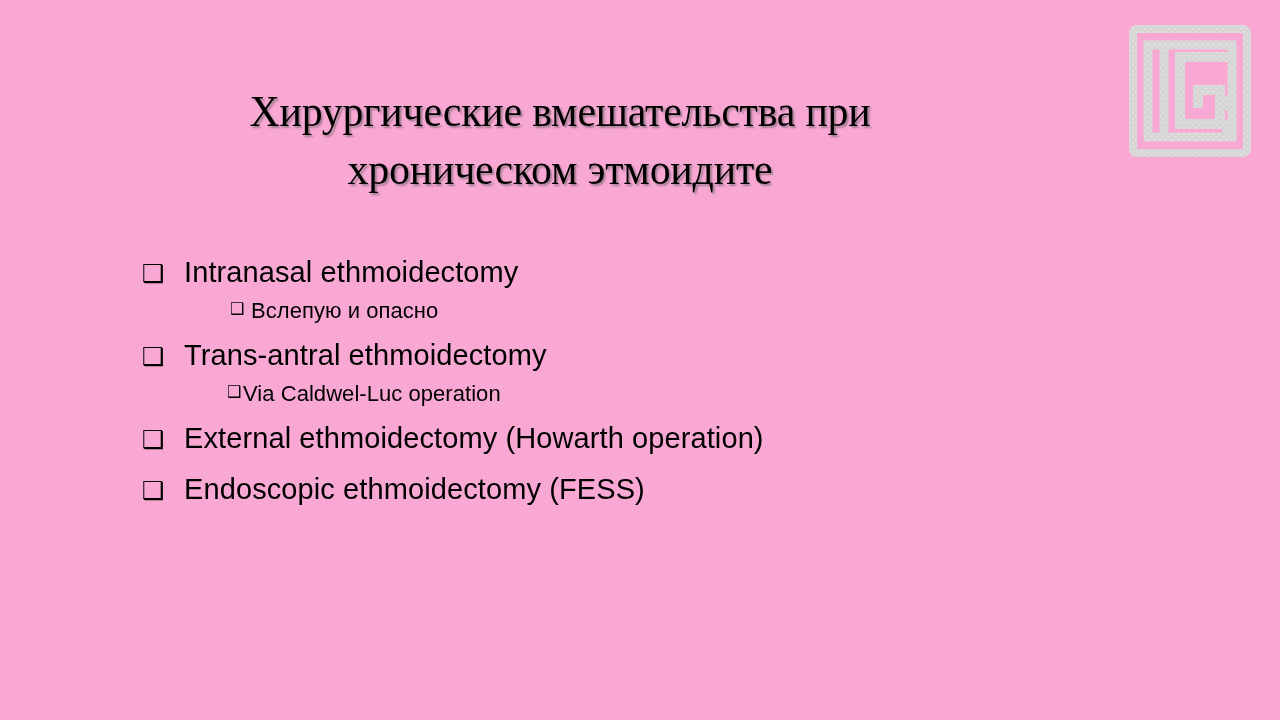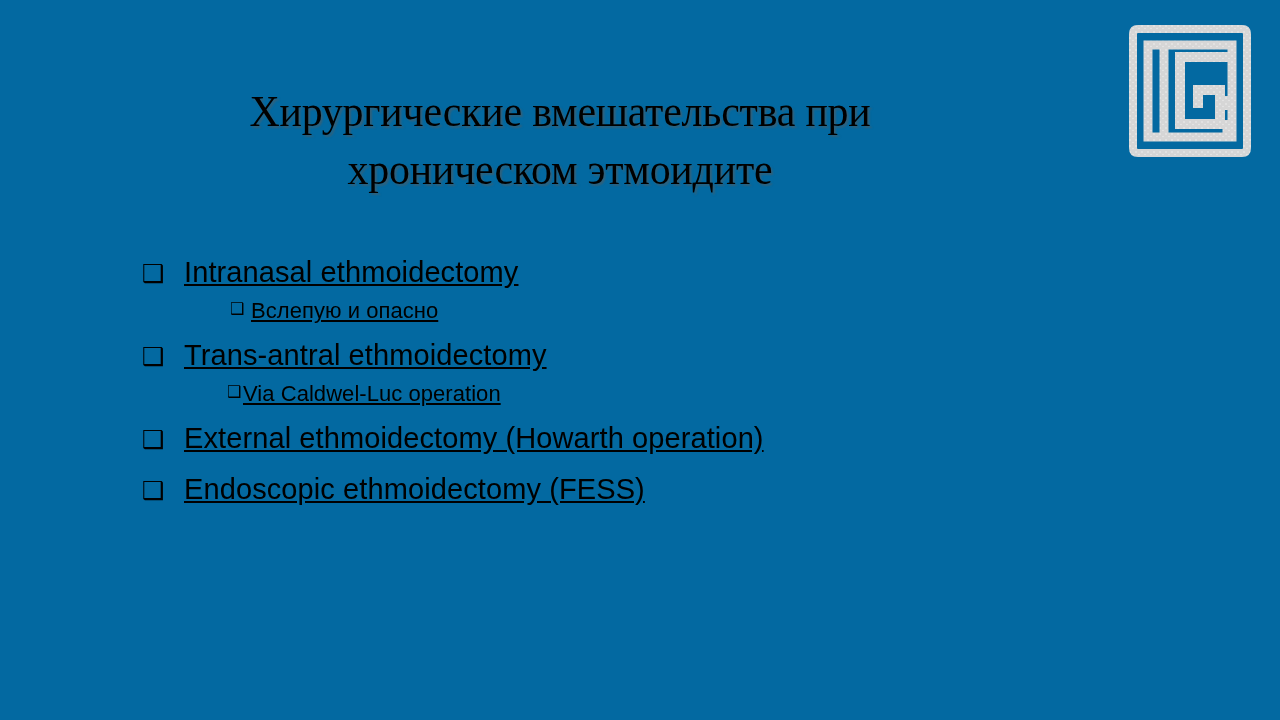--- a/index.html
+++ b/index.html
@@ -11,21 +11,21 @@
     height: 720px;
     background: #ffffff;
     font-family: "Liberation Sans", sans-serif;
     overflow: hidden;
     position: relative;
   }
 
   #slide {
     position: absolute;
     inset: 0;
-    background: #0369a1;
+    background: #f9a8d4;
     padding-left: 16px;
   }
 
   
   #logo-wrap {
     position: absolute;
     left: 1128px;
     top: 24px;
     width: 124px;
     height: 134px;
@@ -107,21 +107,20 @@
     top: 1px;
   }
 
   .level2.sp .marker {
     width: 21px;
   }
 
   .txt {
     flex: 1 1 auto;
     white-space: nowrap;
-    text-decoration: underline;
   }
 
   .level1 .txt {
     font-size: 29px;
     letter-spacing: 0.1px;
   }
 
   .level2 .txt {
     font-size: 22px;
     letter-spacing: 0.05px;

